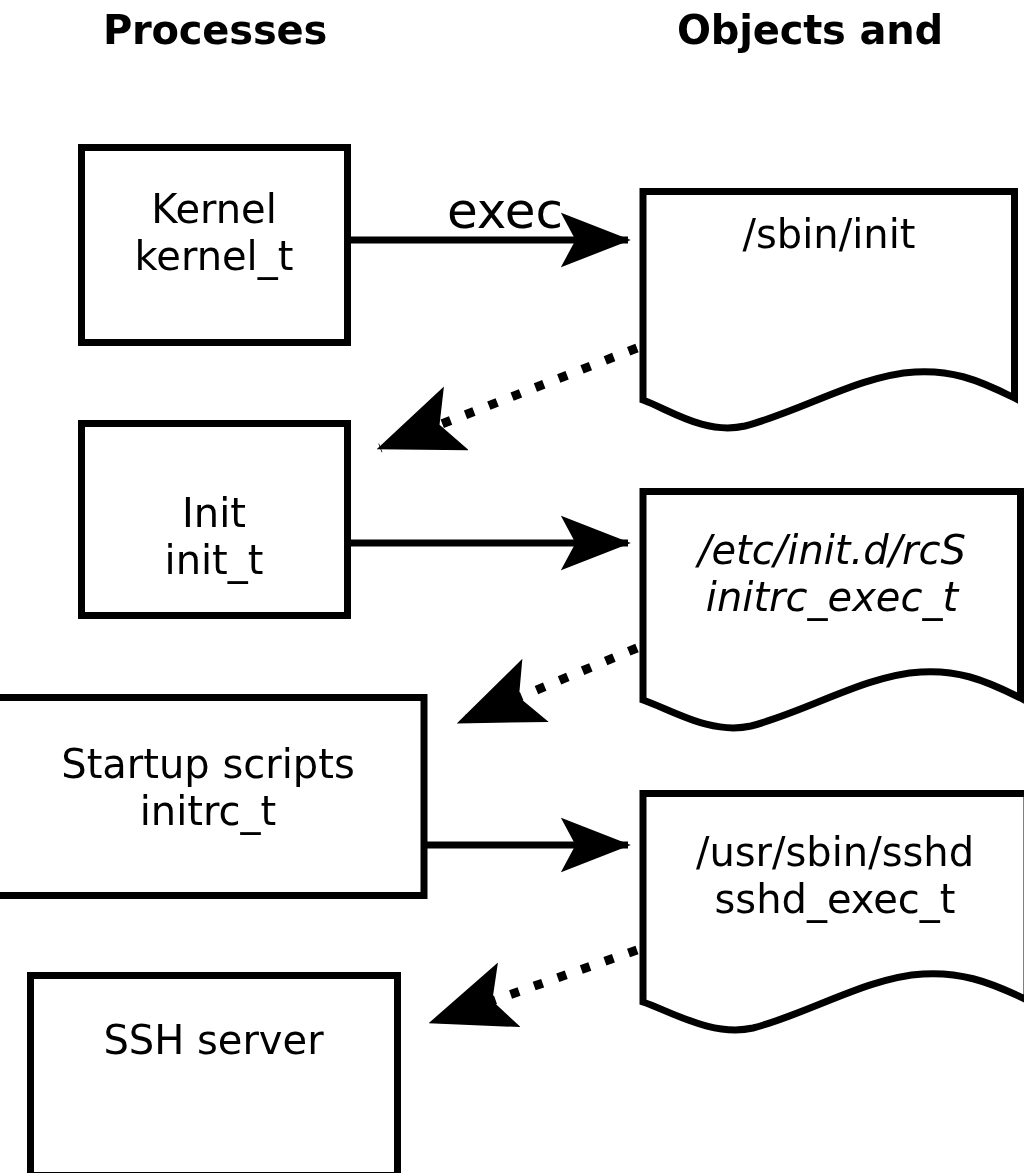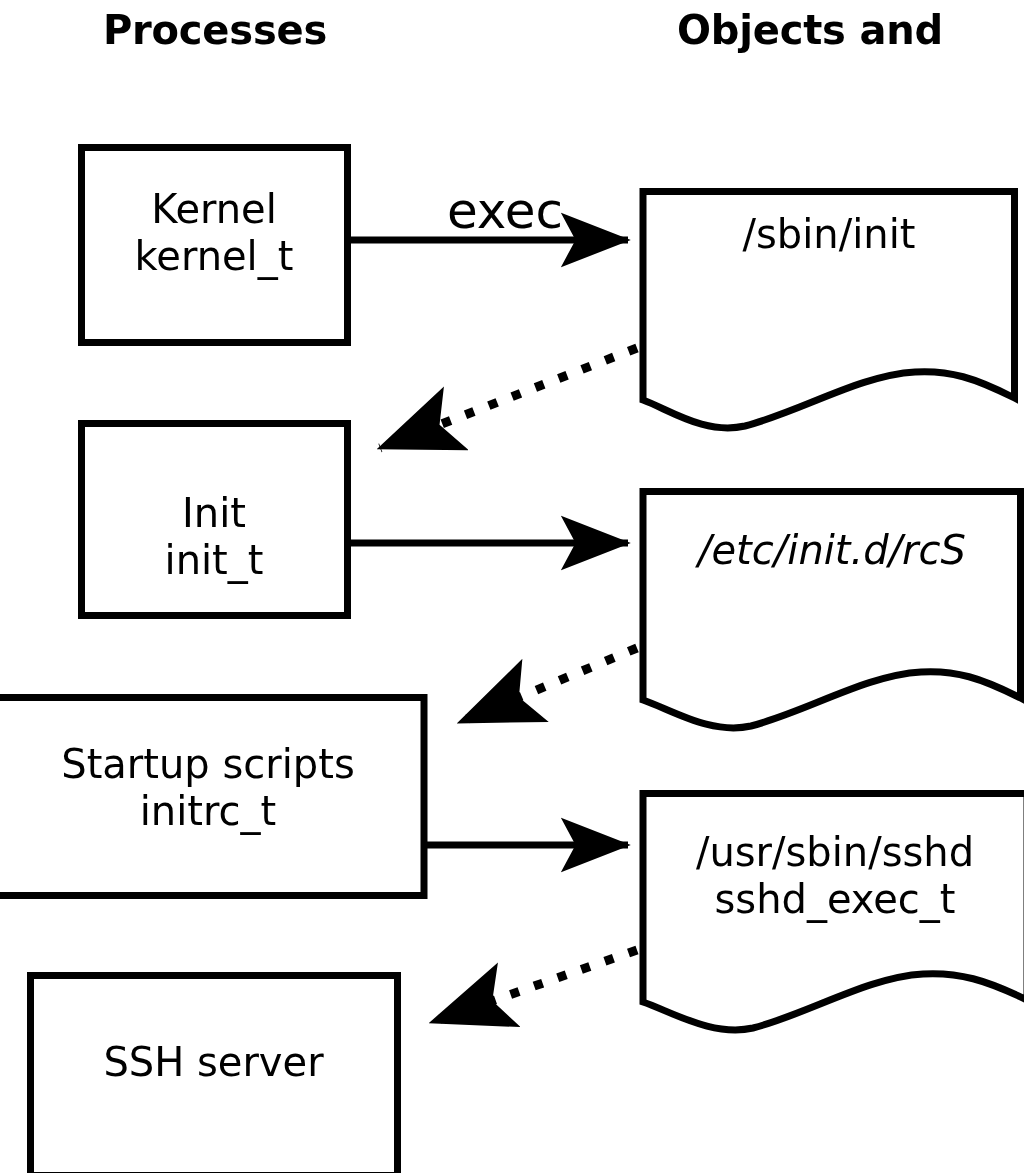--- a/index.html
+++ b/index.html
@@ -124,30 +124,31 @@
   <div class="node-label" style="left:81px; top:461px; width:266px;margin-top:29px;">
     <div>Init</div>
     <div>init_t</div>
   </div>
 
   <div class="node-label" style="left:-8px; top:741px; width:432px;">
     <div>Startup scripts</div>
     <div>initrc_t</div>
   </div>
 
-  <div class="node-label" style="left:30px; top:1017px; width:367px;margin-top:22px;">
+  <div class="node-label" style="left:30px; top:1017px; width:367px;">
     <div>SSH server</div>
   </div>
 
   <div class="node-label" style="left:643px; top:211px; width:372px;">
     <div>/sbin/init</div>
   </div>
 
   <div class="node-label" style="left:643px; top:527px; width:378px;font-style:italic;">
     <div>/etc/init.d/rcS</div>
+    <div>initrc_exec_t</div>
   </div>
 
   <div class="node-label" style="left:643px; top:829px; width:384px;">
     <div>/usr/sbin/sshd</div>
     <div>sshd_exec_t</div>
   </div>
 
   <div class="edge-label" style="left:400px; top:186px; width:210px;">exec</div>
 
 </div>

